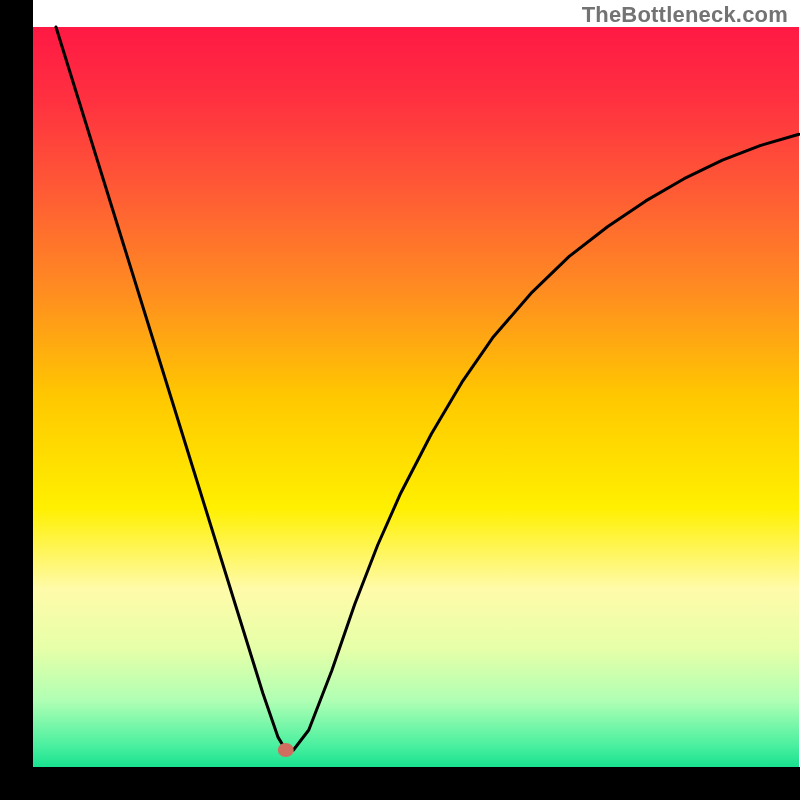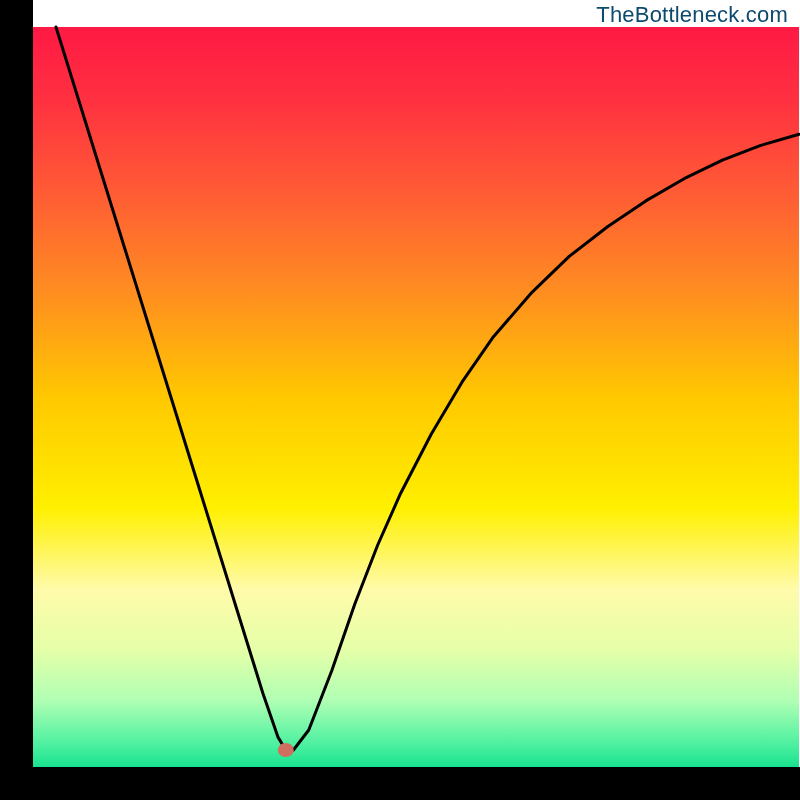--- a/index.html
+++ b/index.html
@@ -12,23 +12,23 @@
   }
   .wrap {
     position: relative;
     width: 800px;
     height: 800px;
   }
   .watermark {
     position: absolute;
     top: 2px;
     right: 12px;
-    color: #0c4a6e;
+    color: #737373;
     font-size: 22px;
-    font-weight: 400;
+    font-weight: 700;
     letter-spacing: 0.2px;
     z-index: 3;
   }
   svg.chart {
     position: absolute;
     top: 0;
     left: 0;
     width: 800px;
     height: 800px;
   }

